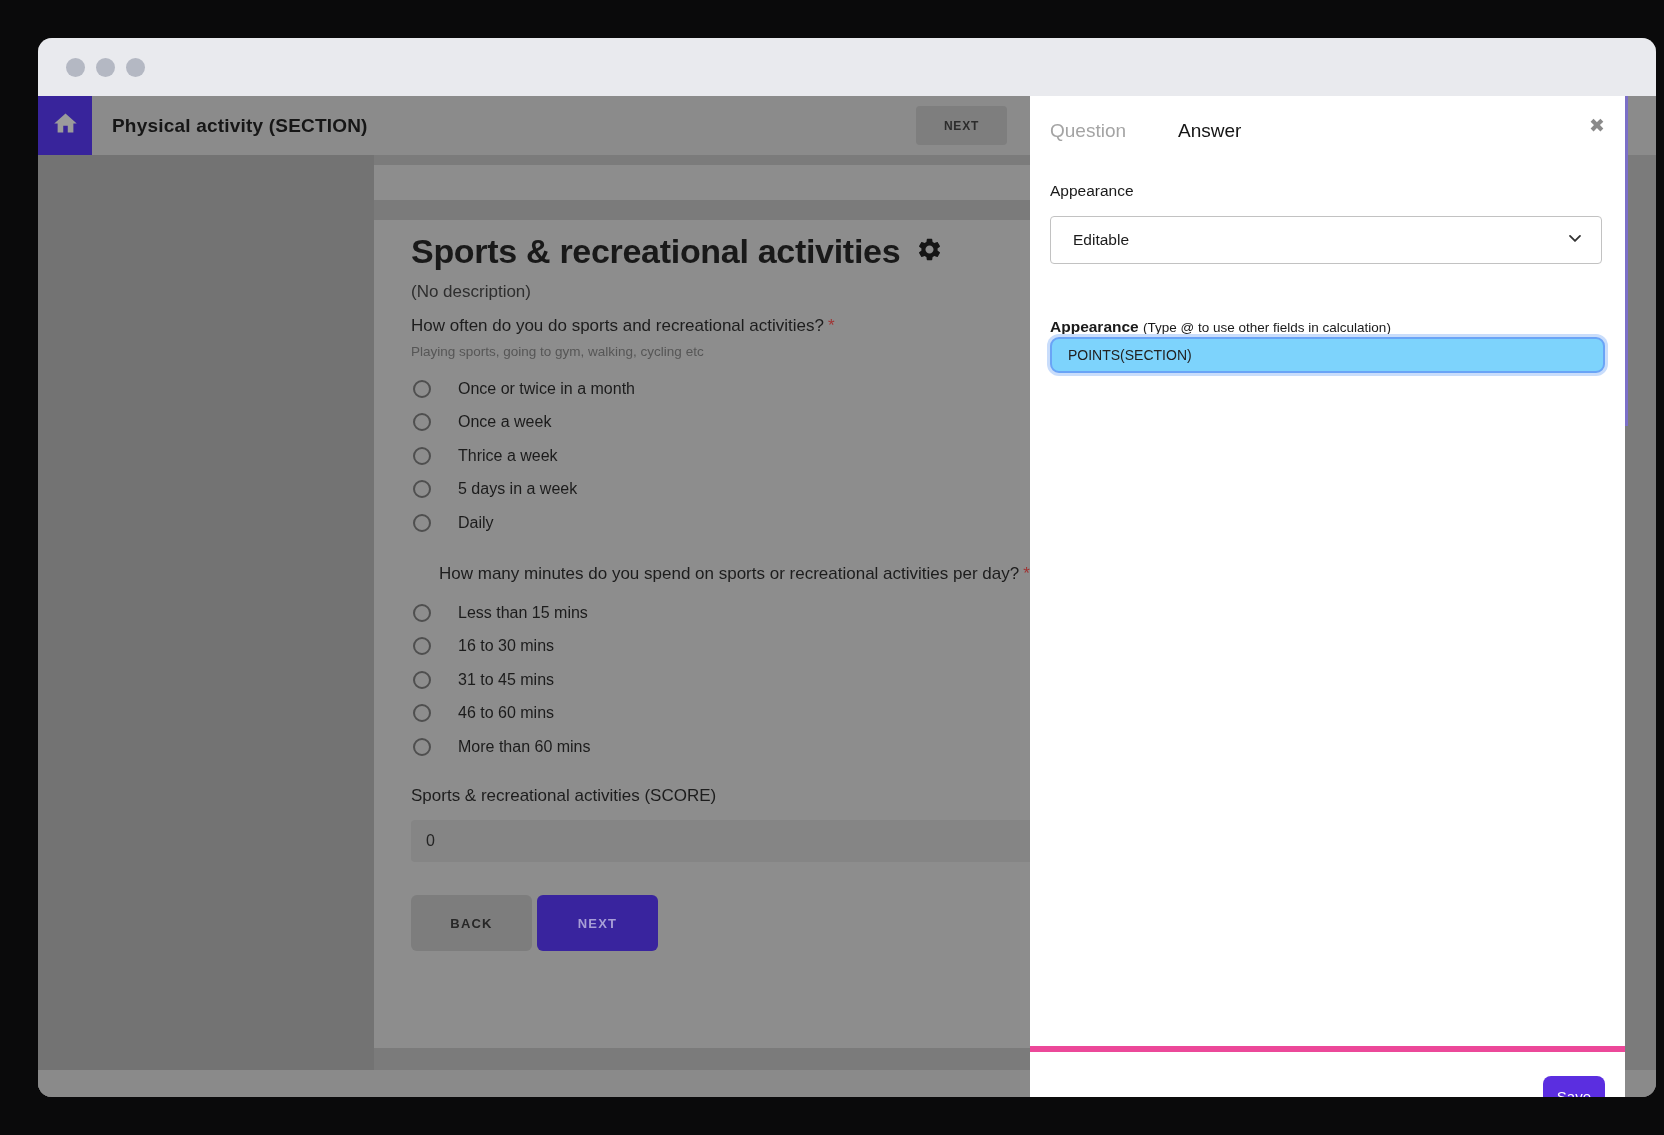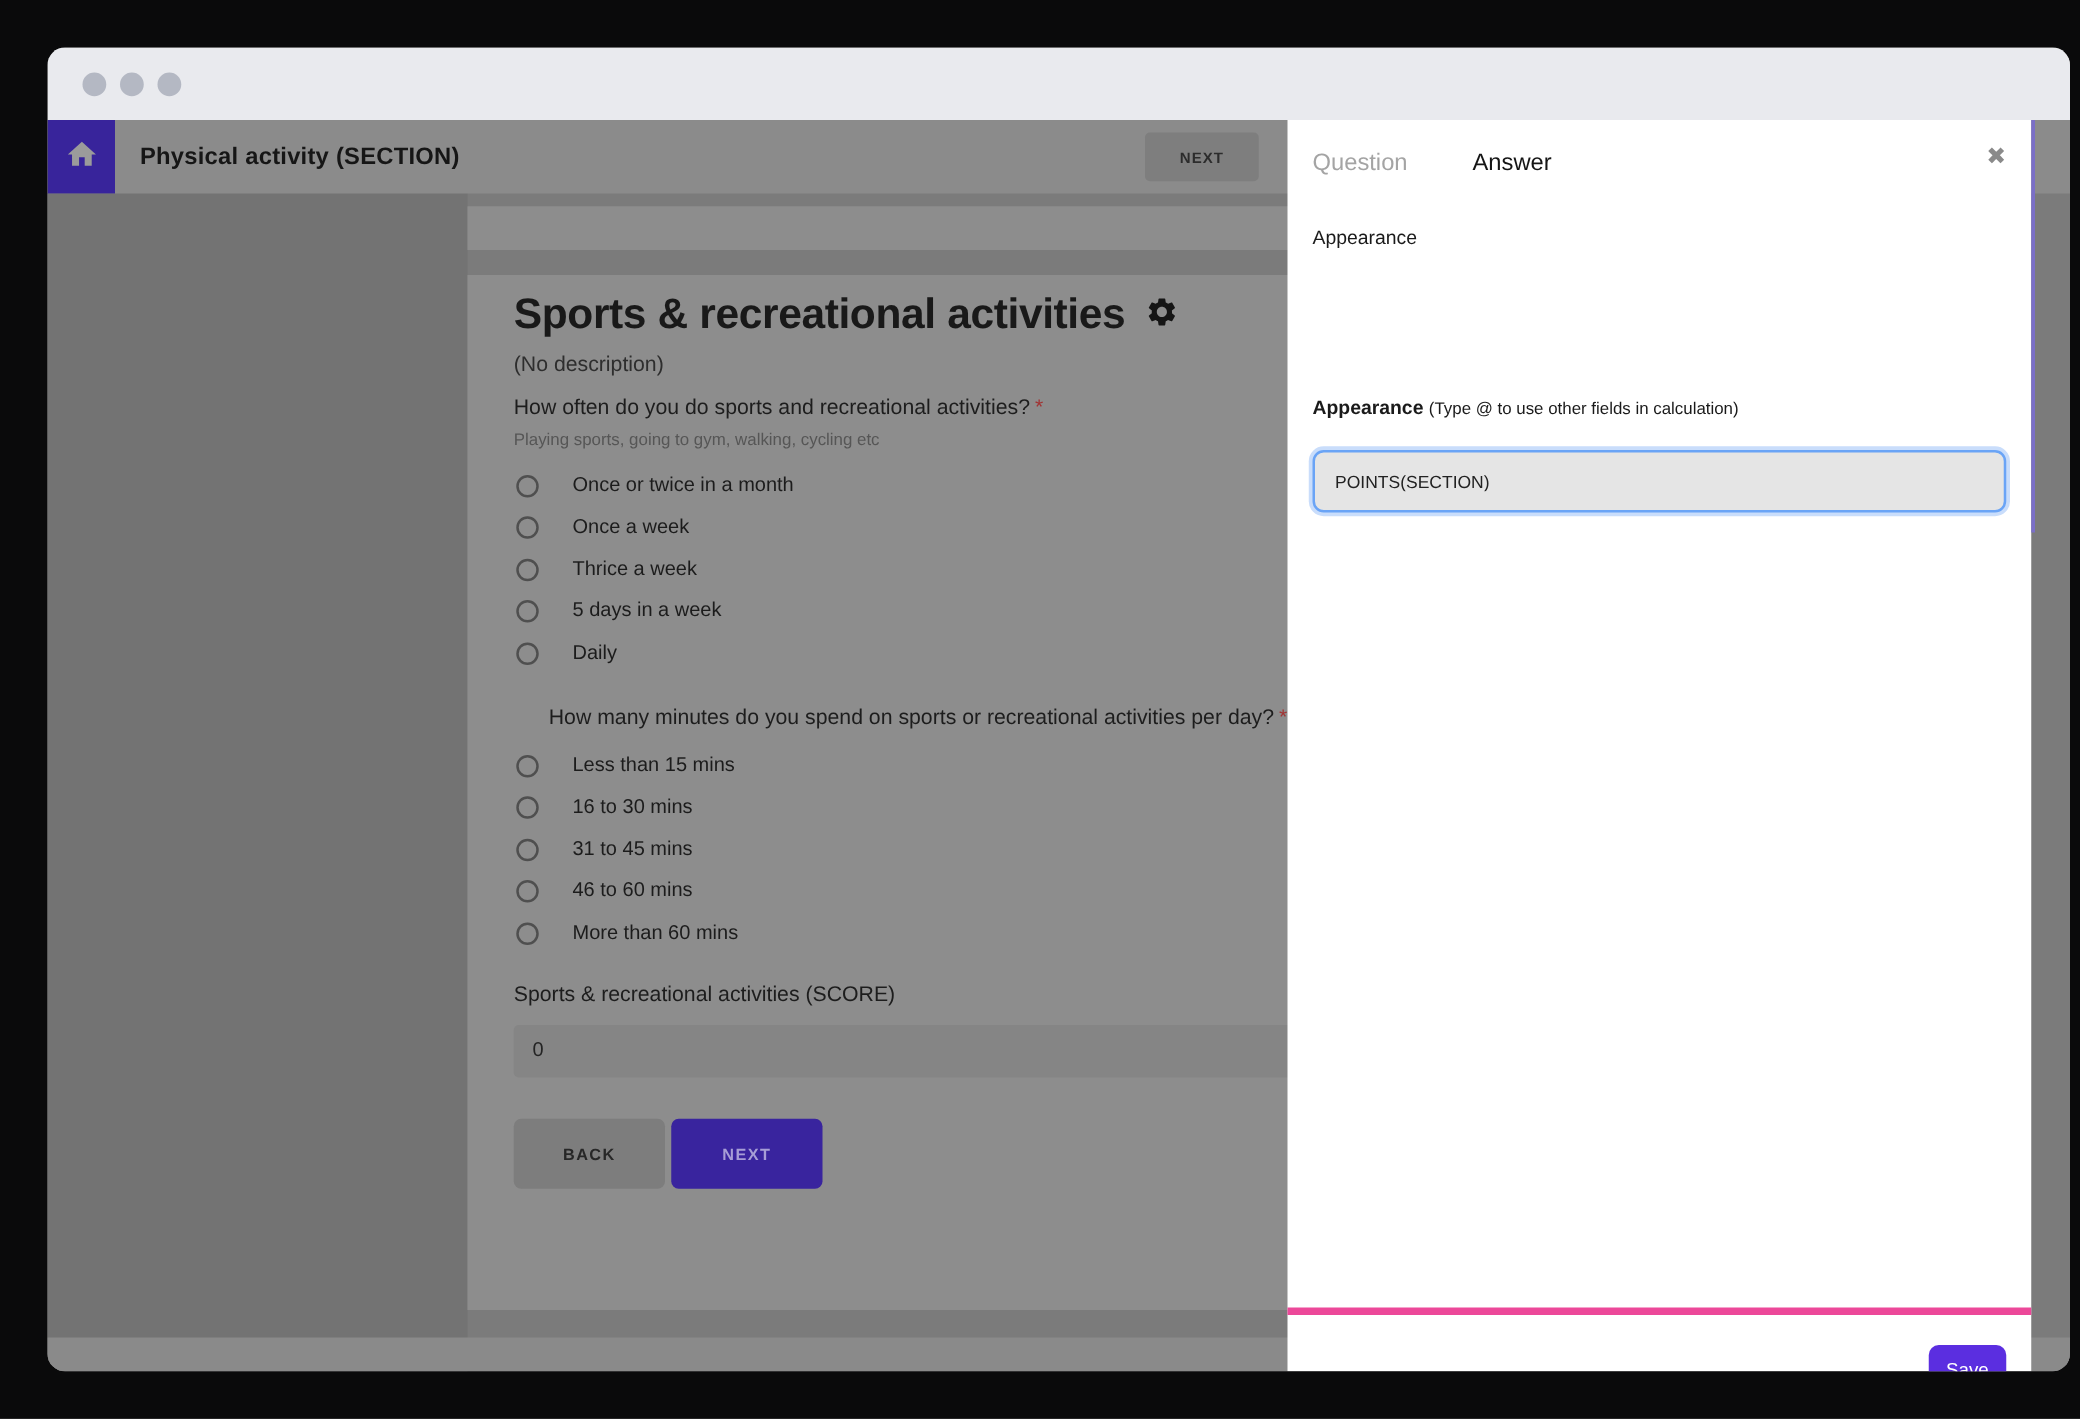--- a/index.html
+++ b/index.html
@@ -92,22 +92,22 @@
   .select-box {
     position:absolute; left:20px; top:120px; width:552px; height:48px;
     border:1px solid #c2c2c2; border-radius:4px; background:#fff;
     display:flex; align-items:center; padding:0 16px 0 22px; cursor:pointer;
   }
   .select-value { font-size:15.5px; color:#1b1b1b; flex:1; }
   .calc-label-row { position:absolute; left:20px; top:222px; font-size:15.5px; color:#1a1a1a; }
   .calc-label { font-weight:700; }
   .calc-hint { font-size:13.5px; font-weight:400; }
   .calc-input {
-    position:absolute; left:20px; top:264px; width:555px; height:50px;
-    border:2px solid #6aa4f6; border-radius:9px; background:#e5e5e5;
+    position:absolute; left:20px; top:241px; width:555px; height:36px;
+    border:2px solid #6aa4f6; border-radius:9px; background:#7dd3fc;
     box-shadow:0 0 0 3px #c9ddfb;
     font-family:inherit; font-size:14px; color:#222222; padding-left:16px;
   }
   .panel-footer {
     position:absolute; left:0; right:0; top:950px; bottom:0;
     border-top:6px solid #ec4899;
   }
   .save-btn {
     position:absolute; right:20px; top:24px; min-width:62px; height:40px;
     background:#5b2ee0; color:#ffffff; border:none; border-radius:8px;
@@ -225,20 +225,28 @@
       </div>
     </div>
   </div>
 
   <div class="panel">
     <button class="tab tab-question">Question</button>
     <button class="tab tab-answer">Answer</button>
     <button class="panel-close">✖</button>
 
     <div class="appearance-label">Appearance</div>
+    <div class="select-box">
+      <span class="select-value">Editable</span>
+      <span>
+        <svg width="20" height="20" viewBox="0 0 24 24">
+            <polyline points="6,9.5 12,15.5 18,9.5" fill="none" stroke="#333333" stroke-width="2.2" stroke-linecap="round" stroke-linejoin="round"></polyline>
+          </svg>
+      </span>
+    </div>
 
     <div class="calc-label-row">
       <span class="calc-label">Appearance</span>
       <span class="calc-hint"> <span>(Type @ to use other fields in calculation)</span></span>
     </div>
     <input class="calc-input" value="POINTS(SECTION)" style="">
 
     <div class="panel-footer">
       <button class="save-btn">Save</button>
     </div>

